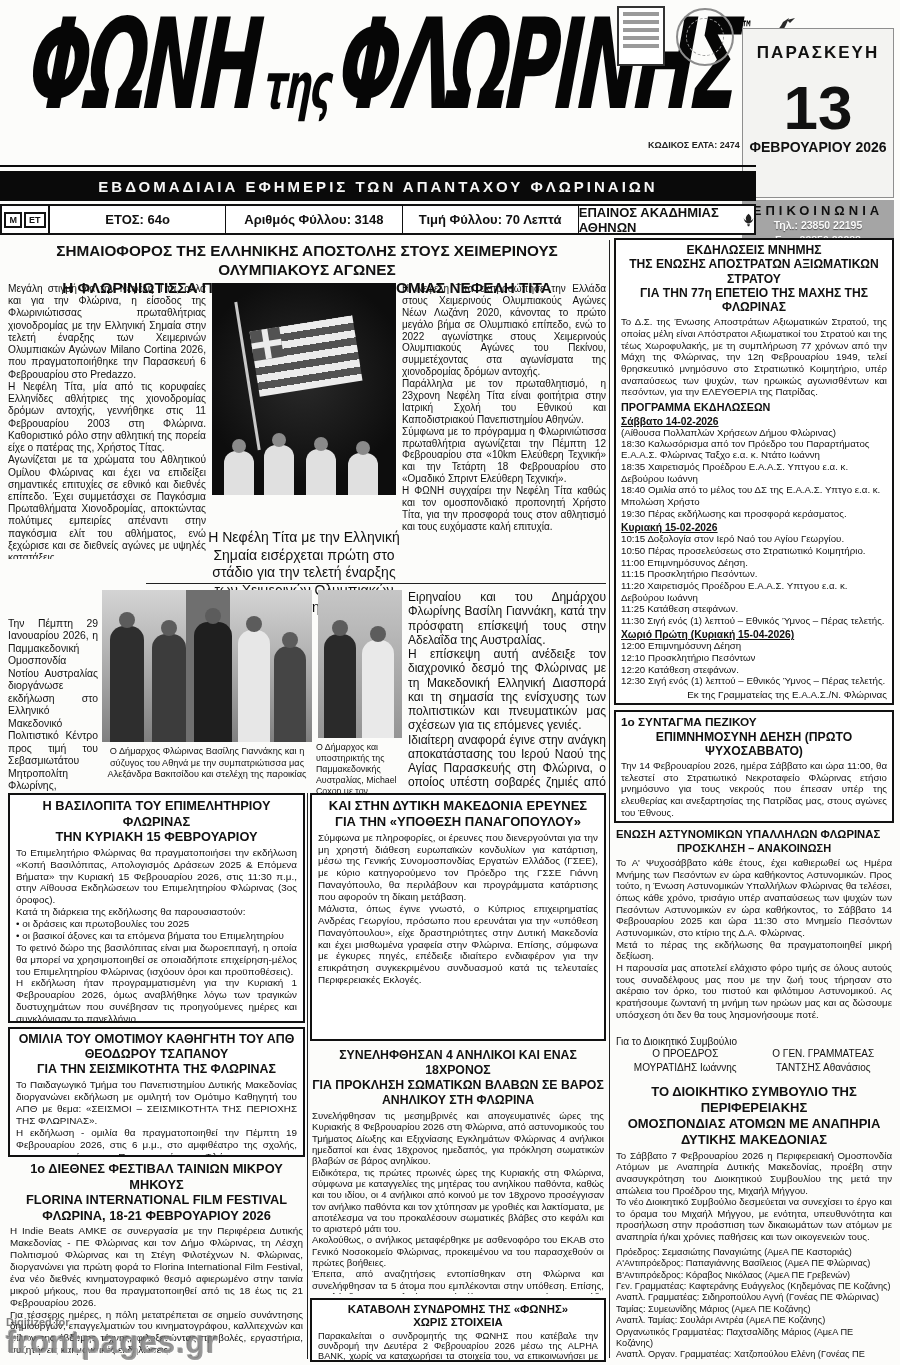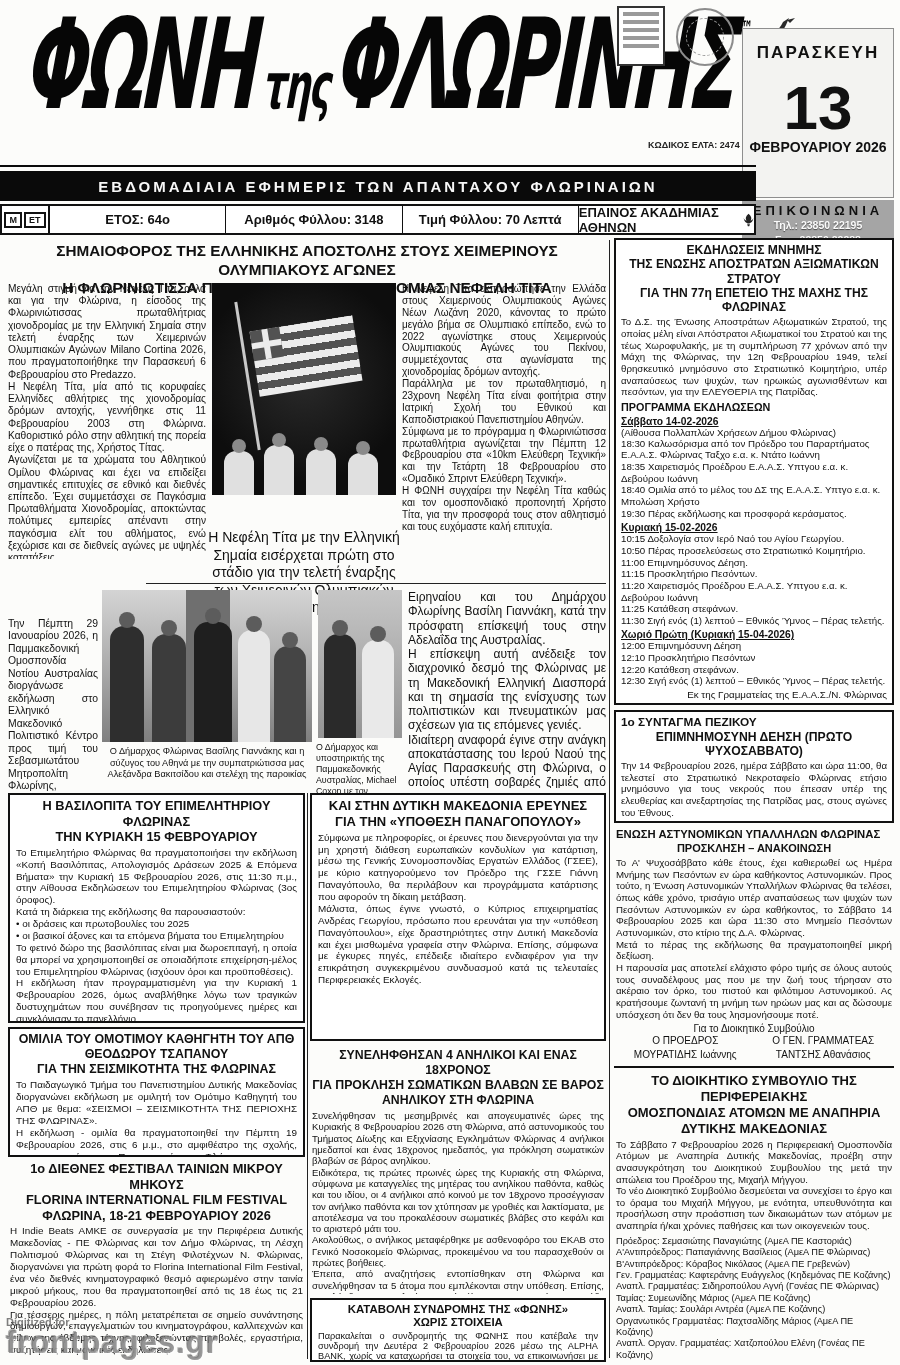--- a/index.html
+++ b/index.html
@@ -113,21 +113,21 @@
   .day-h { font-weight:bold; font-size:10.3px; text-decoration:underline; margin-top:3px; }
   .venue { font-size:9.7px; }
   .items { font-size:9.7px; line-height:1.2; white-space:pre-line; }
   .mem-sig { font-size:9.8px; text-align:right; margin-top:2px; }
   .syn-t1 { font-weight:bold; font-size:11.8px; }
   .syn-t2 { font-weight:bold; font-size:12.2px; text-align:center; margin:1px 0 2px; }
   .rc-body { font-size:9.7px; line-height:1.2; text-align:justify; white-space:pre-line; }
   .police { padding:0 2px; }
   .pol-t1 { font-weight:bold; font-size:11.3px; }
   .pol-t2 { font-weight:bold; font-size:11px; text-align:center; margin:2px 0 3px; }
-  .pol-for { font-size:10px; text-align:center; margin-top:3px; }
+  .pol-for { font-size:10px; margin-top:16px; }
   .pol-sigrow { display:flex; justify-content:space-around; font-size:10px; text-align:center; line-height:1.35; }
   .rc-divider { height:2px; background:#111; }
   .fed { padding:0 2px; }
   .fed-title { font-weight:bold; font-size:13px; text-align:center; line-height:1.22; white-space:pre-line; margin-bottom:2px; }
   .fed-members { font-size:9.2px; line-height:1.24; white-space:pre-line; margin-top:4px; }
 
   
   .watermark { position:absolute; left:6px; top:1316px; z-index:6; }
   .wm1 { font-size:11px; font-weight:bold; color:rgba(95,95,95,.8); }
   .wm2 { font-size:31px; font-weight:bold; letter-spacing:1px; line-height:.95; color:rgba(112,112,112,.7);

